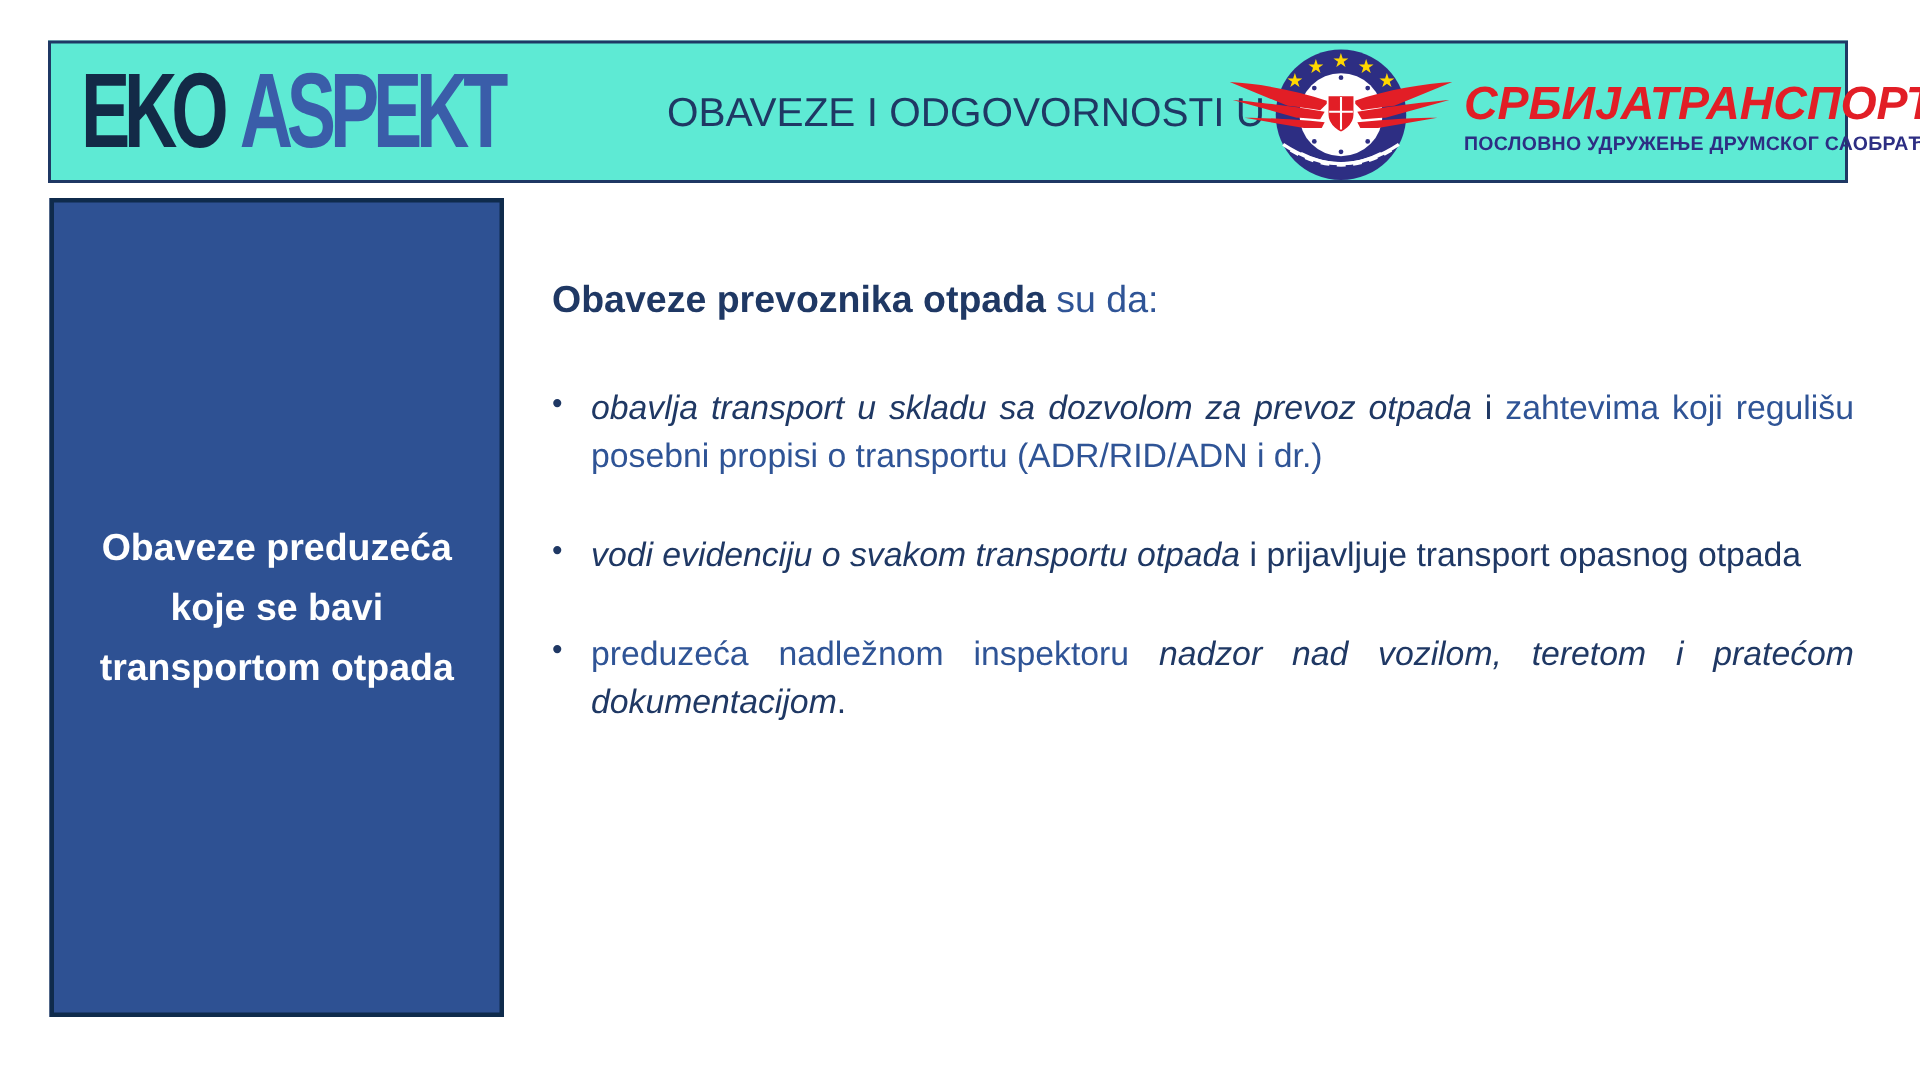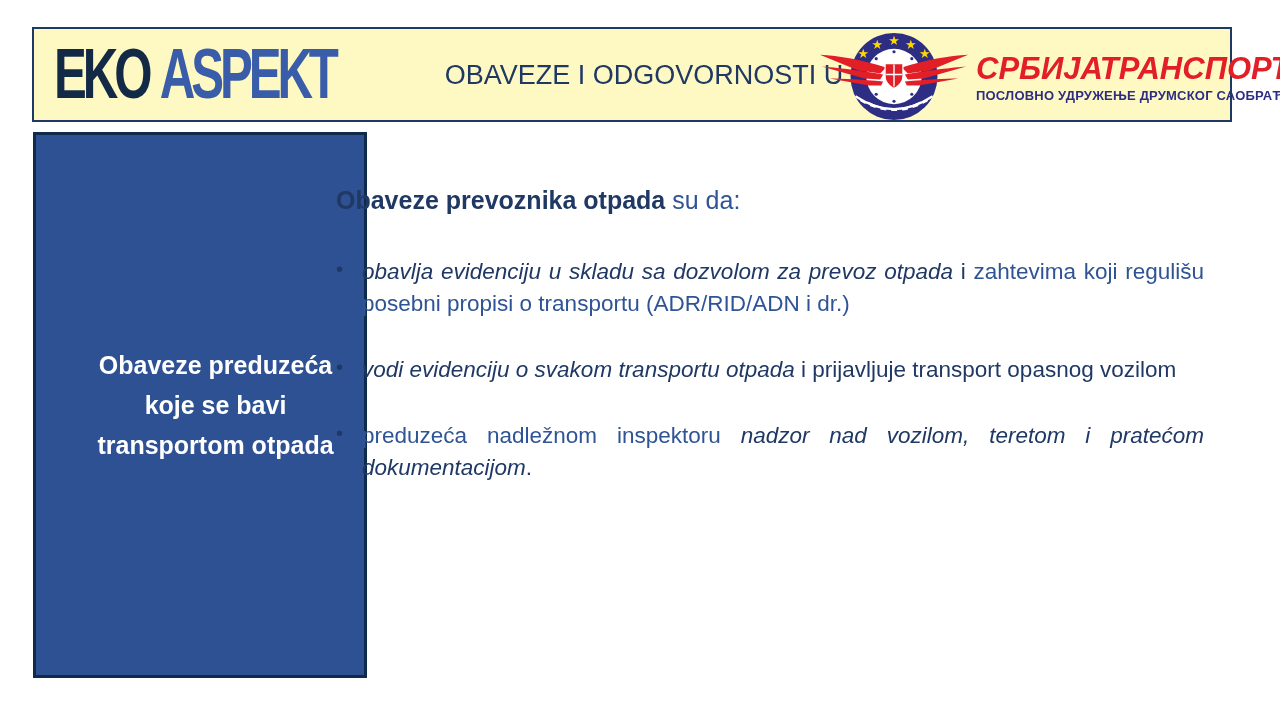--- a/index.html
+++ b/index.html
@@ -4,21 +4,21 @@
 <style>
   html,body { margin:0; padding:0; background:#888; }
   .slide {
     position:relative; width:1280px; height:720px; background:#ffffff;
     font-family:"Liberation Sans", sans-serif; overflow:hidden;
   }
 
   
   .header {
     position:absolute; left:32px; top:27px; width:1196px; height:91px;
-    background:#fef9c3; border:2px solid #1F3864;
+    background:#5eead4; border:2px solid #1F3864;
   }
   .logo-eko {
     position:absolute; left:20px; top:50%;
     transform:translateY(-52%) scale(0.82,1.18); transform-origin:left center;
     font-weight:700; font-size:60px; letter-spacing:-5px; white-space:nowrap;
   }
   .logo-eko .part1 { color:#132A47; }
   .logo-eko .part2 { color:#3A5DA9; margin-left:14px; }
   .header-title {
     position:absolute; left:386px; width:448px; top:50%; transform:translateY(-50%);
@@ -33,29 +33,29 @@
   }
   .st-tag {
     color:#2D2E83; font-weight:700; font-size:13px; margin-top:4px;
     white-space:nowrap; letter-spacing:0.2px;
   }
 
   
   .sidebar {
     position:absolute; left:33px; top:132px; width:297px; height:540px;
     background:#2E5193; border:3px solid #0F2B4C;
-    display:flex; align-items:center; justify-content:center;padding-left:31px;
+    display:flex; align-items:center; justify-content:center;
   }
   .sidebar-title {
     color:#ffffff; font-weight:700; font-size:25px; line-height:1.6;
     text-align:center; padding:0 8px;
   }
 
   
-  .content { position:absolute; left:336px; top:186px; width:868px; }
+  .content { position:absolute; left:368px; top:186px; width:868px; }
   .heading { font-size:25px; color:#1F3864; }
   .heading-bold { font-weight:700; }
   .heading-rest { color:#2F5496; }
   .bullets { list-style:none; margin:41px 0 0 0; padding:0; }
   .bullets li { display:flex; margin-bottom:34px; }
   .marker { width:26px; flex:0 0 26px; color:#1F3864; font-size:20px; padding-top:2px; }
   .btext { flex:1; text-align:justify; font-size:22.5px; line-height:1.42; color:#1F3864; }
   .seg-italic { font-style:italic; color:#1F3864; }
   .seg-blue { color:#2F5496; }
   .seg-dark { color:#1F3864; }
@@ -127,25 +127,25 @@
     <div class="sidebar-title">Obaveze preduzeća koje se bavi transportom otpada</div>
   </div>
 
   <div class="content">
     <div class="heading">
       <span class="heading-bold">Obaveze prevoznika otpada</span><span class="heading-rest"> su da:</span>
     </div>
     <ul class="bullets">
         <li>
           <span class="marker">•</span>
-          <div class="btext"><span class="seg-italic">obavlja evidenciju u skladu sa dozvolom za prevoz otpada</span><span class="seg-dark"> i </span><span class="seg-blue">zahtevima koji regulišu posebni propisi o transportu (ADR/RID/ADN i dr.)</span></div>
+          <div class="btext"><span class="seg-italic">obavlja transport u skladu sa dozvolom za prevoz otpada</span><span class="seg-dark"> i </span><span class="seg-blue">zahtevima koji regulišu posebni propisi o transportu (ADR/RID/ADN i dr.)</span></div>
         </li>
         <li>
           <span class="marker">•</span>
-          <div class="btext"><span class="seg-italic">vodi evidenciju o svakom transportu otpada</span><span class="seg-dark"> i prijavljuje transport opasnog vozilom</span></div>
+          <div class="btext"><span class="seg-italic">vodi evidenciju o svakom transportu otpada</span><span class="seg-dark"> i prijavljuje transport opasnog otpada</span></div>
         </li>
         <li>
           <span class="marker">•</span>
           <div class="btext"><span class="seg-blue">preduzeća nadležnom inspektoru </span><span class="seg-italic">nadzor nad vozilom, teretom i pratećom dokumentacijom</span><span class="seg-dark">.</span></div>
         </li>
       </ul>
   </div>
 
 </div>
 

